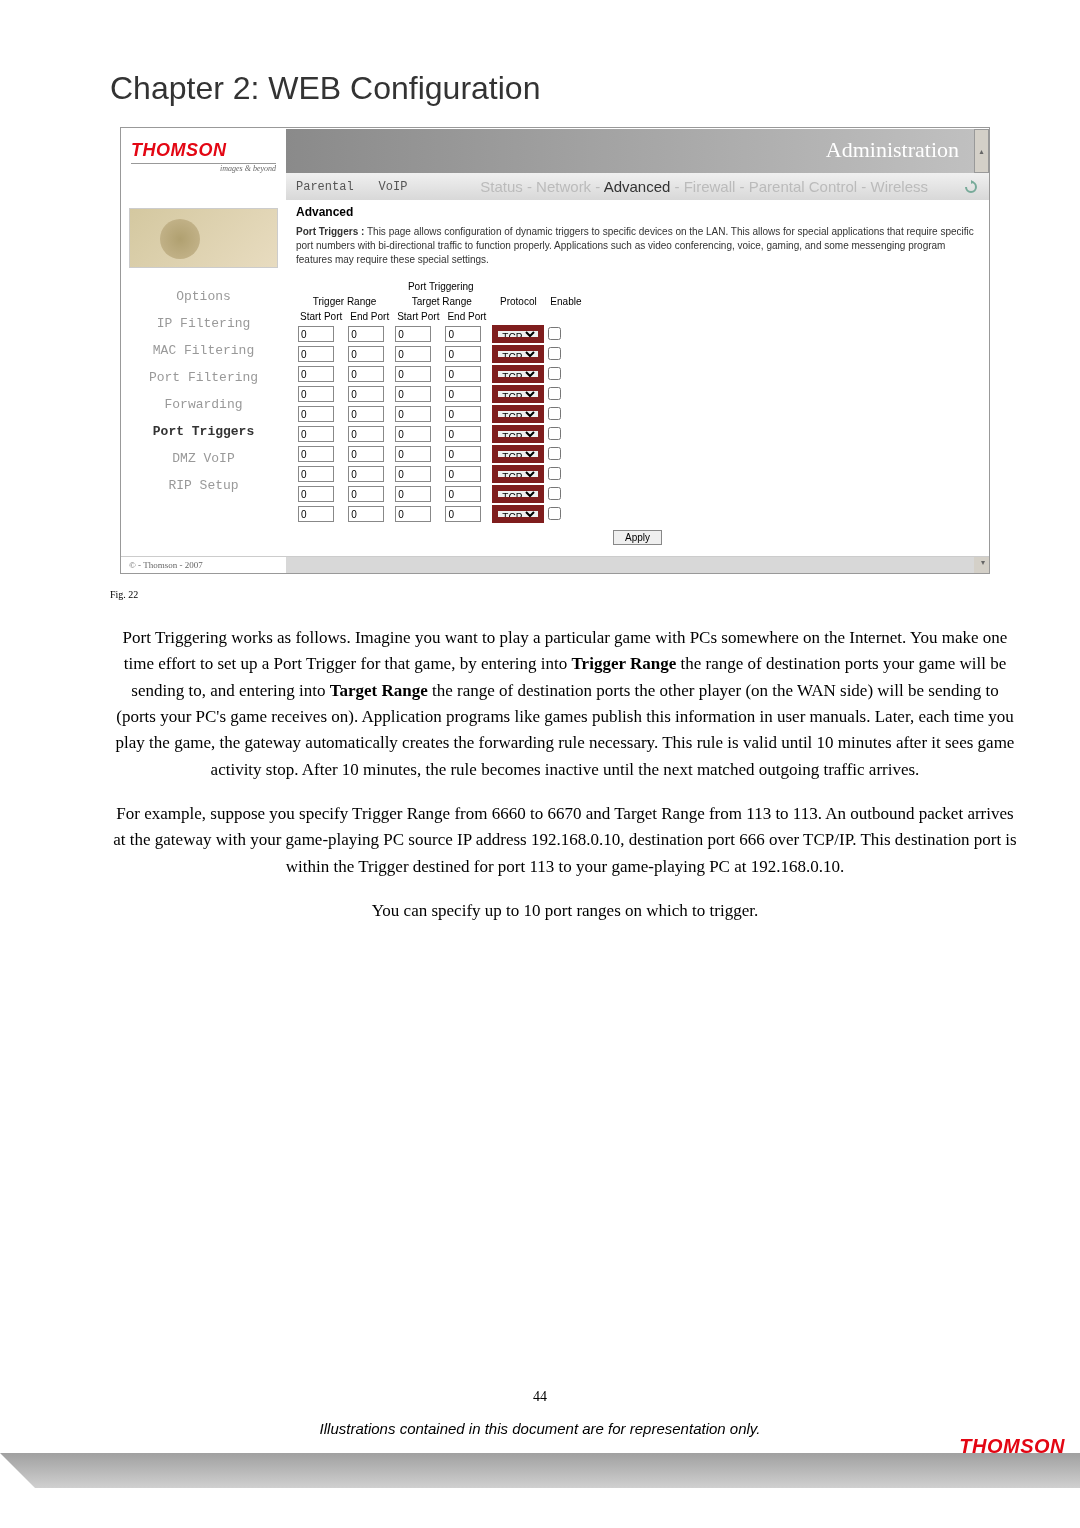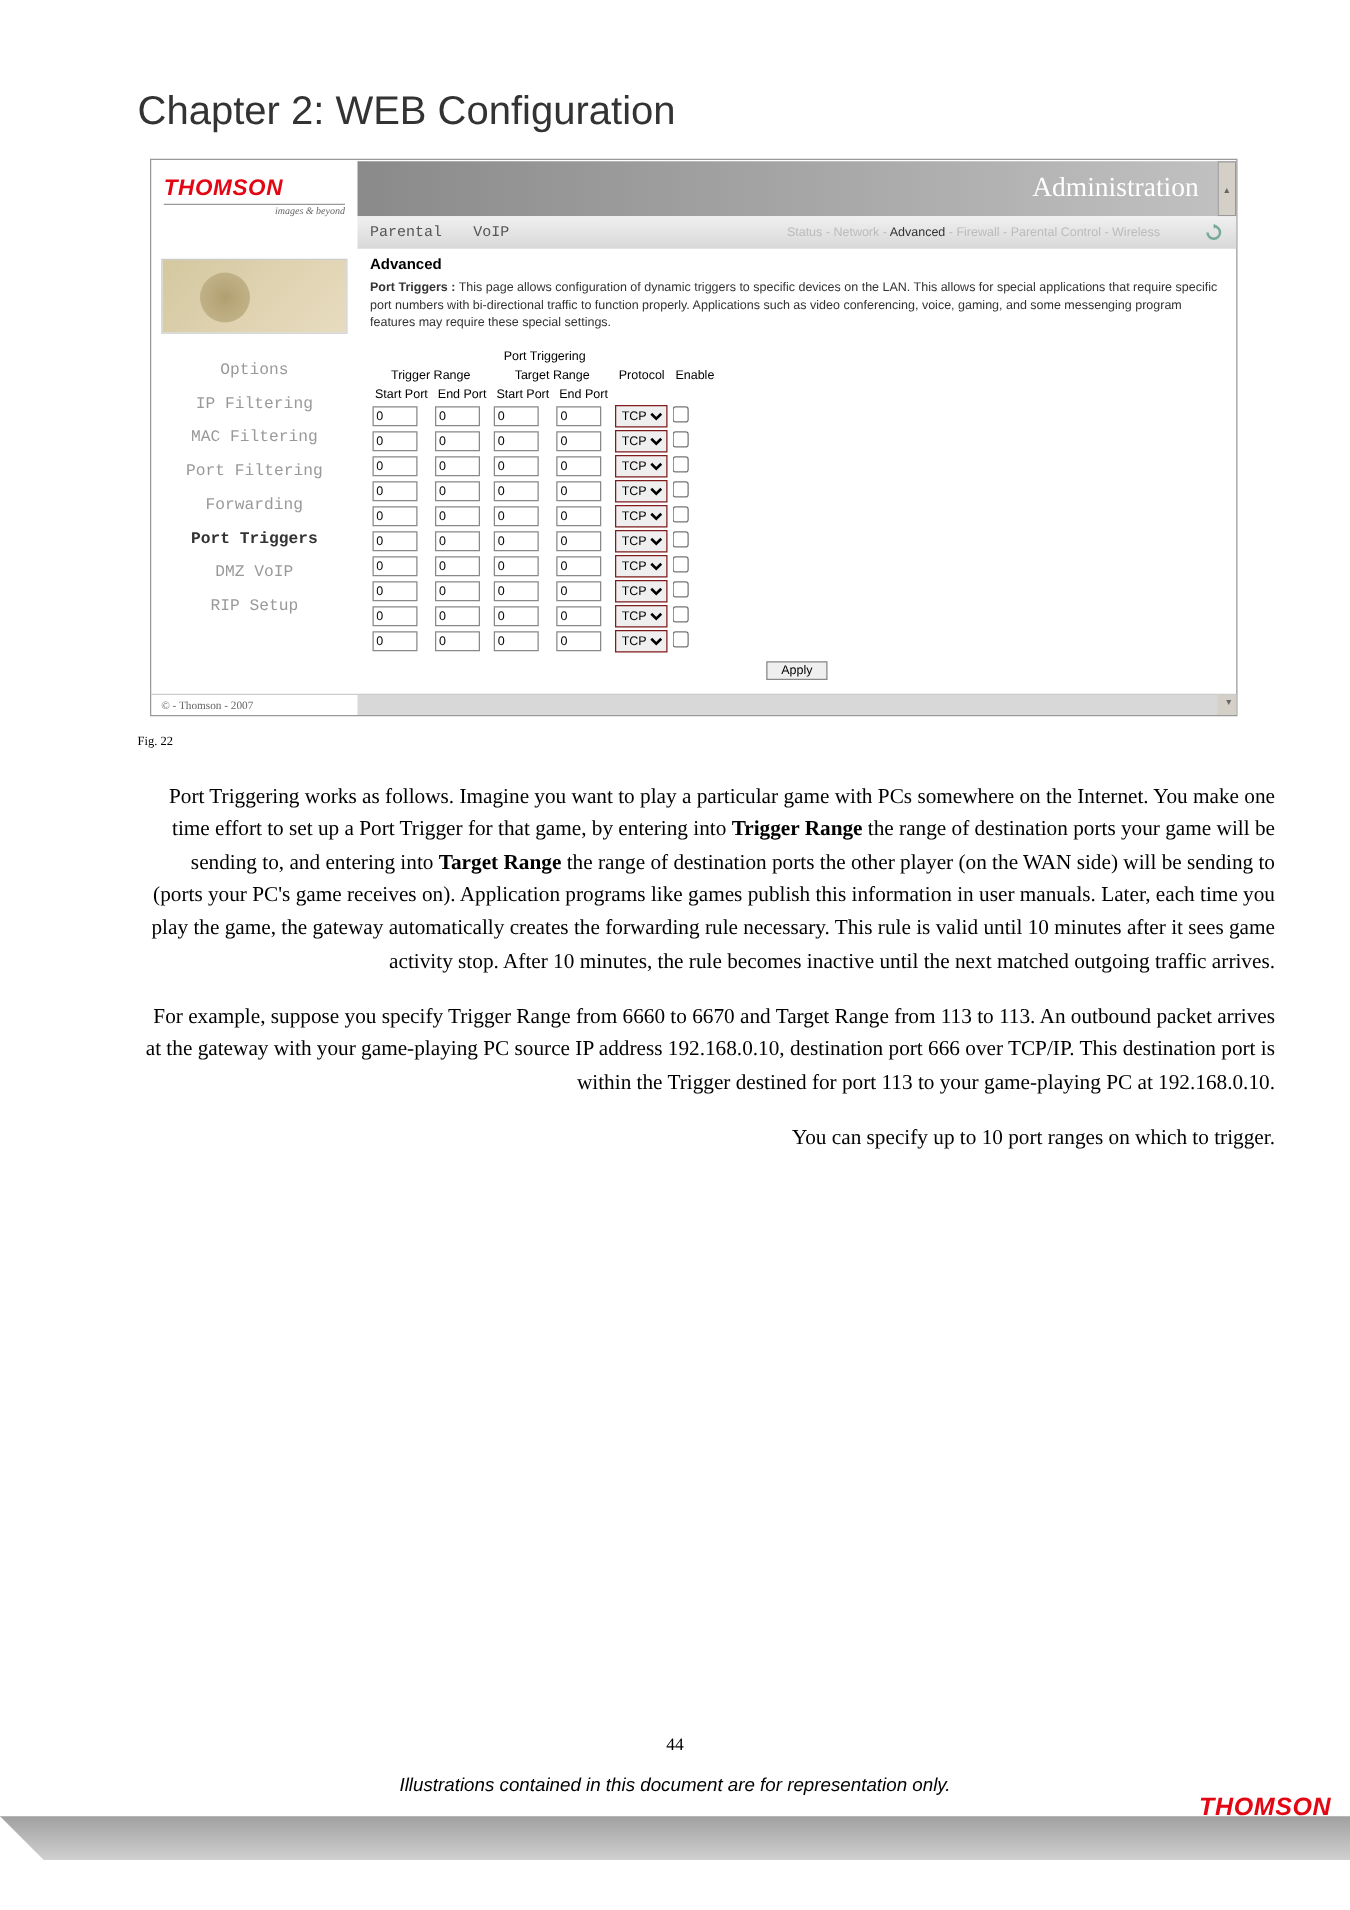--- a/index.html
+++ b/index.html
@@ -96,21 +96,21 @@
       display: flex;
       align-items: center;
       gap: 25px;
     }
     .nav-main-link {
       color: #555;
       font-family: 'Courier New', monospace;
     }
     .nav-sub {
       margin-left: auto;
-      font-size: 10px;
+      font-size: 15px;
       color: #bbb;
     }
     .nav-sub .active {
       color: #333;
     }
     .reload-icon {
       width: 16px;
       height: 16px;
       margin-left: 10px;
     }
@@ -187,21 +187,21 @@
     .port-table input[type="text"] {
       width: 36px;
       height: 16px;
       font-size: 10px;
       border: 1px solid #888;
       padding: 0 2px;
     }
     .port-table select {
       font-size: 10px;
       height: 18px;
-      border: 1px solid #7f1d1d;
+      border: 6px solid #7f1d1d;
       background: #efefef;
     }
     .port-table input[type="checkbox"] {
       width: 13px;
       height: 13px;
     }
     .apply-row {
       text-align: center;
       padding: 6px 0;
     }
@@ -239,21 +239,21 @@
     .fig-caption {
       text-align: left;
       font-size: 10px;
       margin: 12px 0 25px 0;
     }
     .body-text {
       font-size: 17px;
       line-height: 1.55;
       color: #000;
       margin-bottom: 18px;
-      text-align: right;
+      text-align: center;
     }
     .body-text b {
       font-weight: bold;
     }
     .page-footer {
       position: absolute;
       bottom: 40px;
       left: 0;
       right: 0;
     }

